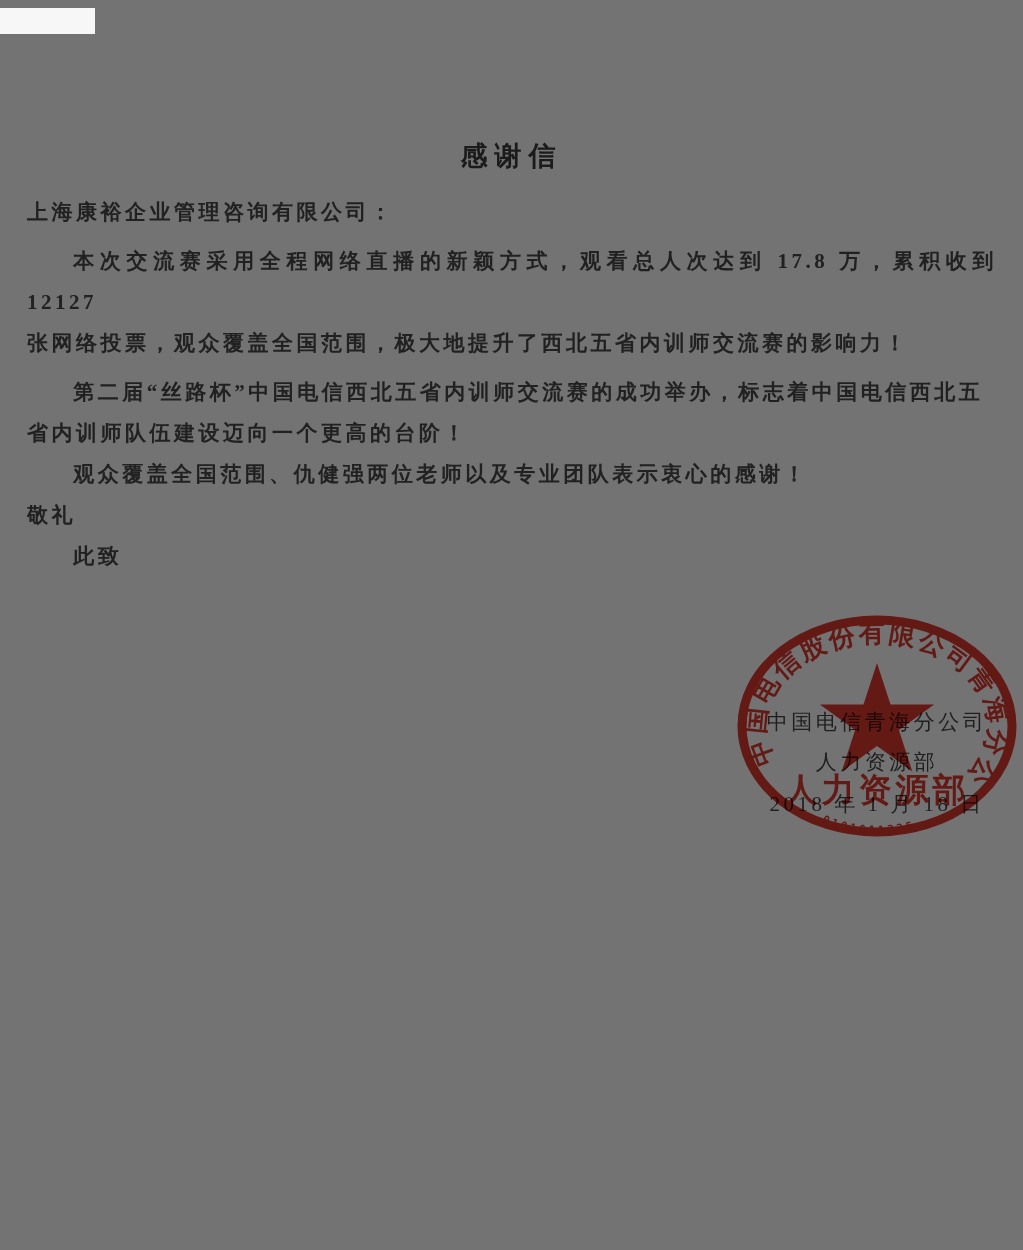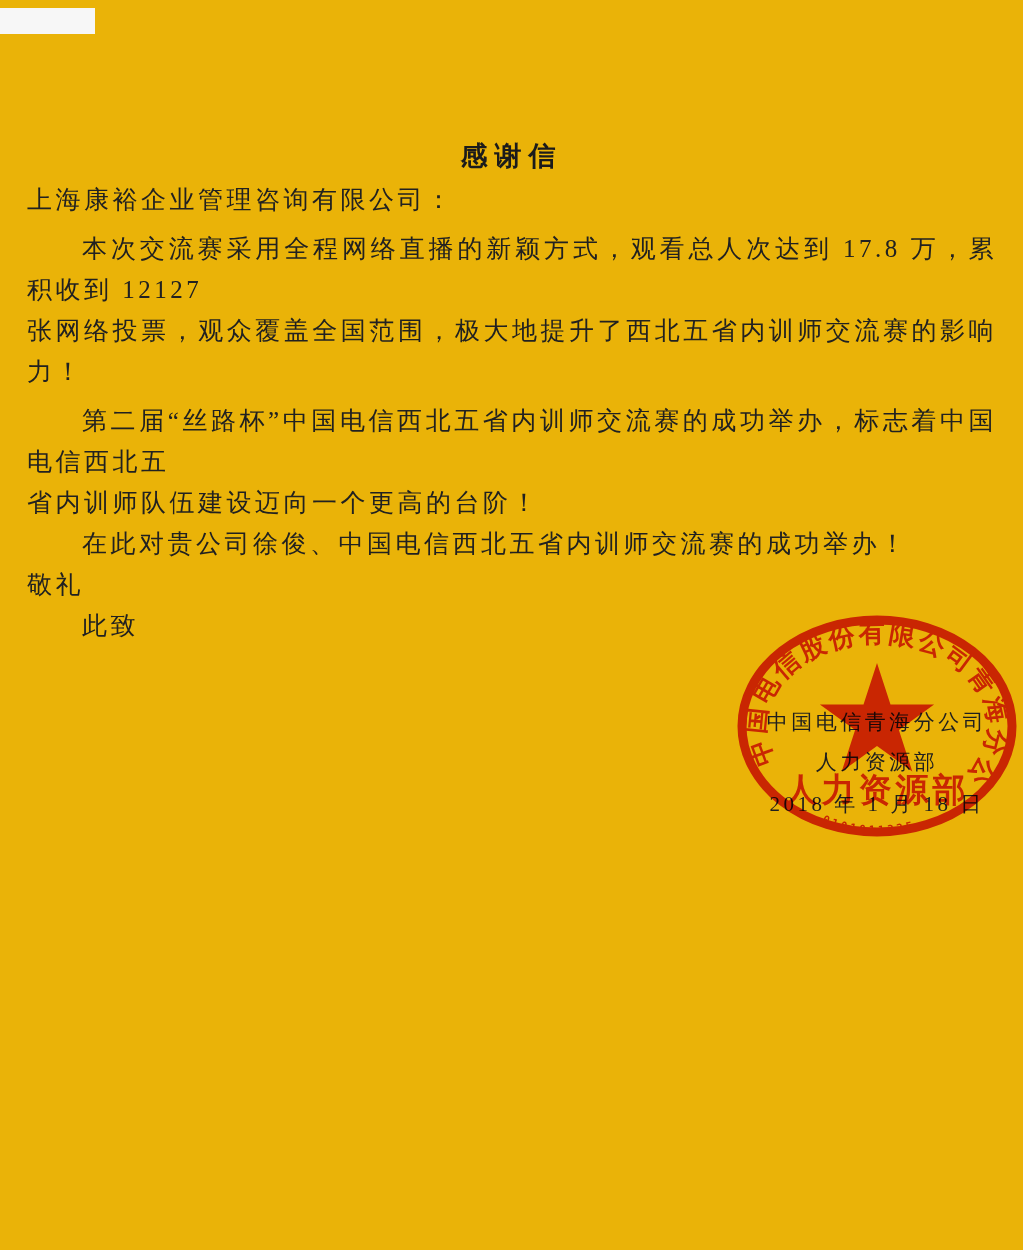--- a/index.html
+++ b/index.html
@@ -1,45 +1,46 @@
 <!DOCTYPE html>
 <html><head>
 <meta charset="utf-8">
 <style>
   html, body { margin: 0; padding: 0; background: #ffffff; }
   .page {
     position: relative;
     width: 1023px;
     height: 1250px;
-    background: #eab308;
+    background: #737373;
     overflow: hidden;
     font-family: "Liberation Serif", "DejaVu Serif", serif;
     color: #212121;
   }
   .title {
     position: absolute;
     top: 138px;
     left: 0;
     right: 0;
     margin: 0;
     text-align: center;
     font-size: 27px;
     font-weight: bold;
     letter-spacing: 7px;
     color: #1b1b1b;
   }
   .content {
     position: absolute;
-    top: 179px;
+    top: 192px;
     left: 27px;
     width: 970px;
-    font-size: 25px;
+    font-size: 21px;
     line-height: 41px;
     letter-spacing: 3.5px;
     text-align: justify;
+    font-weight: bold;
   }
   .salutation { margin: 0; }
   p.para {
     margin: 8px 0 0 0;
     text-indent: 2.2em;
     white-space: pre-line;
   }
   p.para.no-gap { margin-top: 0; }
   .closing-line { margin: 0; }
   .closing-line.indent { text-indent: 2.2em; }
@@ -81,21 +82,21 @@
   <div class="scan-smudge"></div>
 
   <h1 class="title">感谢信</h1>
 
   <div class="content">
     <p class="salutation">上海康裕企业管理咨询有限公司：</p>
     <p class="para">本次交流赛采用全程网络直播的新颖方式，观看总人次达到 17.8 万，累积收到 12127
 张网络投票，观众覆盖全国范围，极大地提升了西北五省内训师交流赛的影响力！</p>
     <p class="para">第二届“丝路杯”中国电信西北五省内训师交流赛的成功举办，标志着中国电信西北五
 省内训师队伍建设迈向一个更高的台阶！</p>
-    <p class="para no-gap">在此对贵公司徐俊、中国电信西北五省内训师交流赛的成功举办！</p>
+    <p class="para no-gap">观众覆盖全国范围、仇健强两位老师以及专业团队表示衷心的感谢！</p>
     <p class="closing-line">敬礼</p>
     <p class="closing-line indent">此致</p>
   </div>
 
   <div class="sig-line sig-company">中国电信青海分公司</div>
   <div class="sig-line sig-dept">人力资源部</div>
   <div class="sig-line sig-date">2018 年 1 月 18 日</div>
 
   <svg class="stamp" viewBox="0 0 284 226" preserveAspectRatio="none" xmlns="http://www.w3.org/2000/svg">
     <defs>

